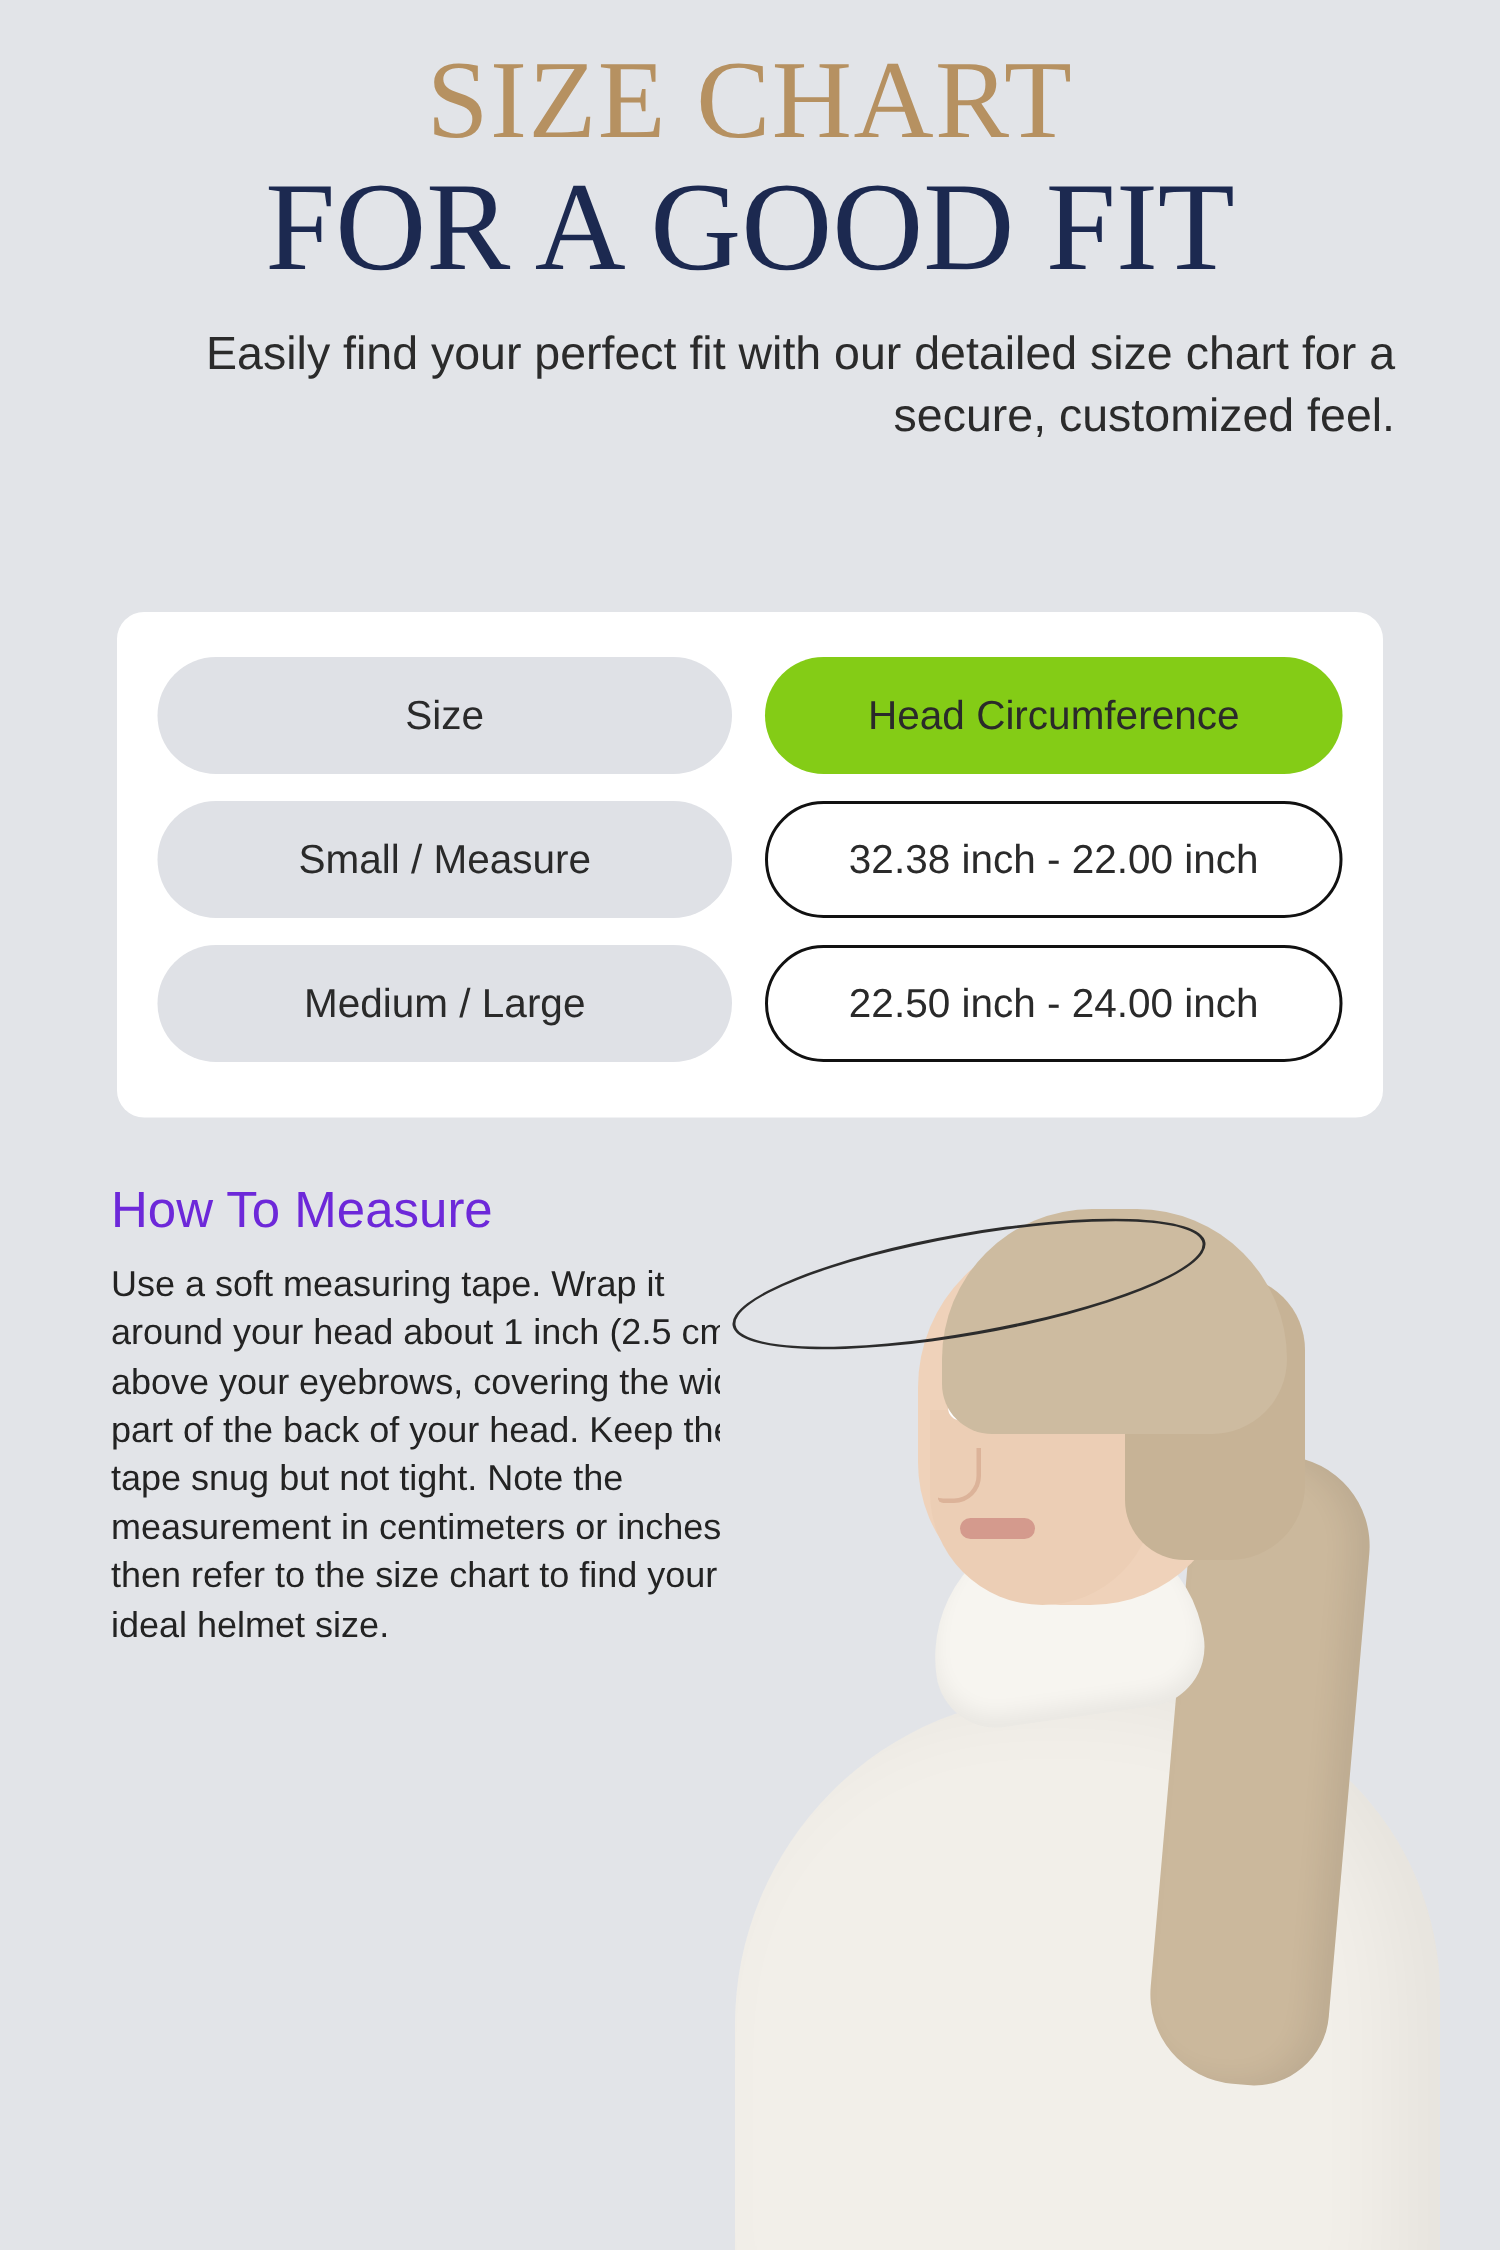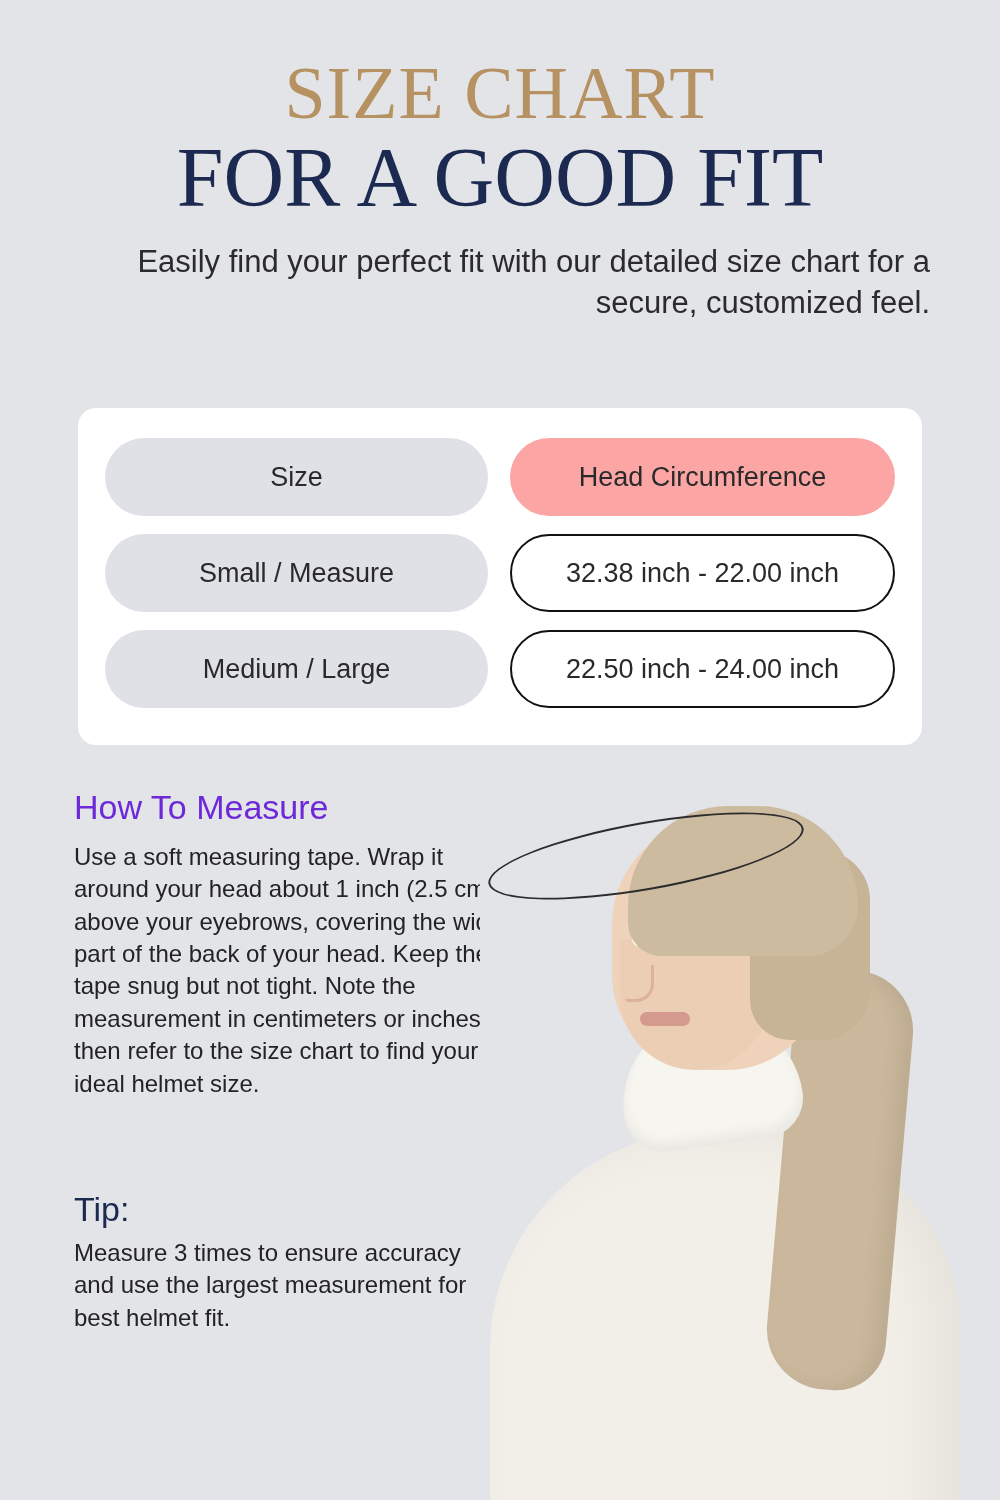--- a/index.html
+++ b/index.html
@@ -16,21 +16,21 @@
   .page {
     position: relative;
     width: 1000px;
     height: 1500px;
     background: #e2e4e8;
     overflow: hidden;
   }
 
   
   .header {
-    padding-top: 58px;
+    padding-top: 32px;
     text-align: center;
   }
   .title-gold {
     font-family: "Liberation Serif", serif;
     font-size: 74px;
     letter-spacing: 1px;
     color: #b69161;
     line-height: 0.95;
     margin: 0;
     font-weight: 400;
@@ -86,21 +86,21 @@
     color: #2a2a2a;
     border-radius: 40px;
     box-sizing: border-box;
   }
   .cell.left {
     width: 388px;
     background: #dfe1e6;
   }
   .cell.right {
     width: 390px;
-    background: #fca5a5;
+    background: #84cc16;
   }
   .cell.outline {
     background: #ffffff;
     border: 2px solid #111111;
   }
 
   
   .howto {
     position: absolute;
     left: 74px;
@@ -344,24 +344,20 @@
     </div>
   </div>
 
   <div class="howto">
     <div class="howto-heading">
       <span>How To Measure</span><br>
     </div>
     <p class="howto-body">Use a soft measuring tape. Wrap it around your head about 1 inch (2.5 cm) above your eyebrows, covering the widest part of the back of your head. Keep the tape snug but not tight. Note the measurement in centimeters or inches, then refer to the size chart to find your ideal helmet size.</p>
   </div>
 
-  <div class="tip">
-    <div class="tip-heading">Tip:</div>
-    <p class="tip-body">Measure 3 times to ensure accuracy and use the largest measurement for best helmet fit.</p>
-  </div>
 
   <div class="photo">
     <div class="photo-bg"></div>
     <div class="sweater"></div>
     <div class="ponytail"></div>
     <div class="neck"></div>
     <div class="collar"></div>
     <div class="head"></div>
     <div class="jaw"></div>
     <div class="nose"></div>

